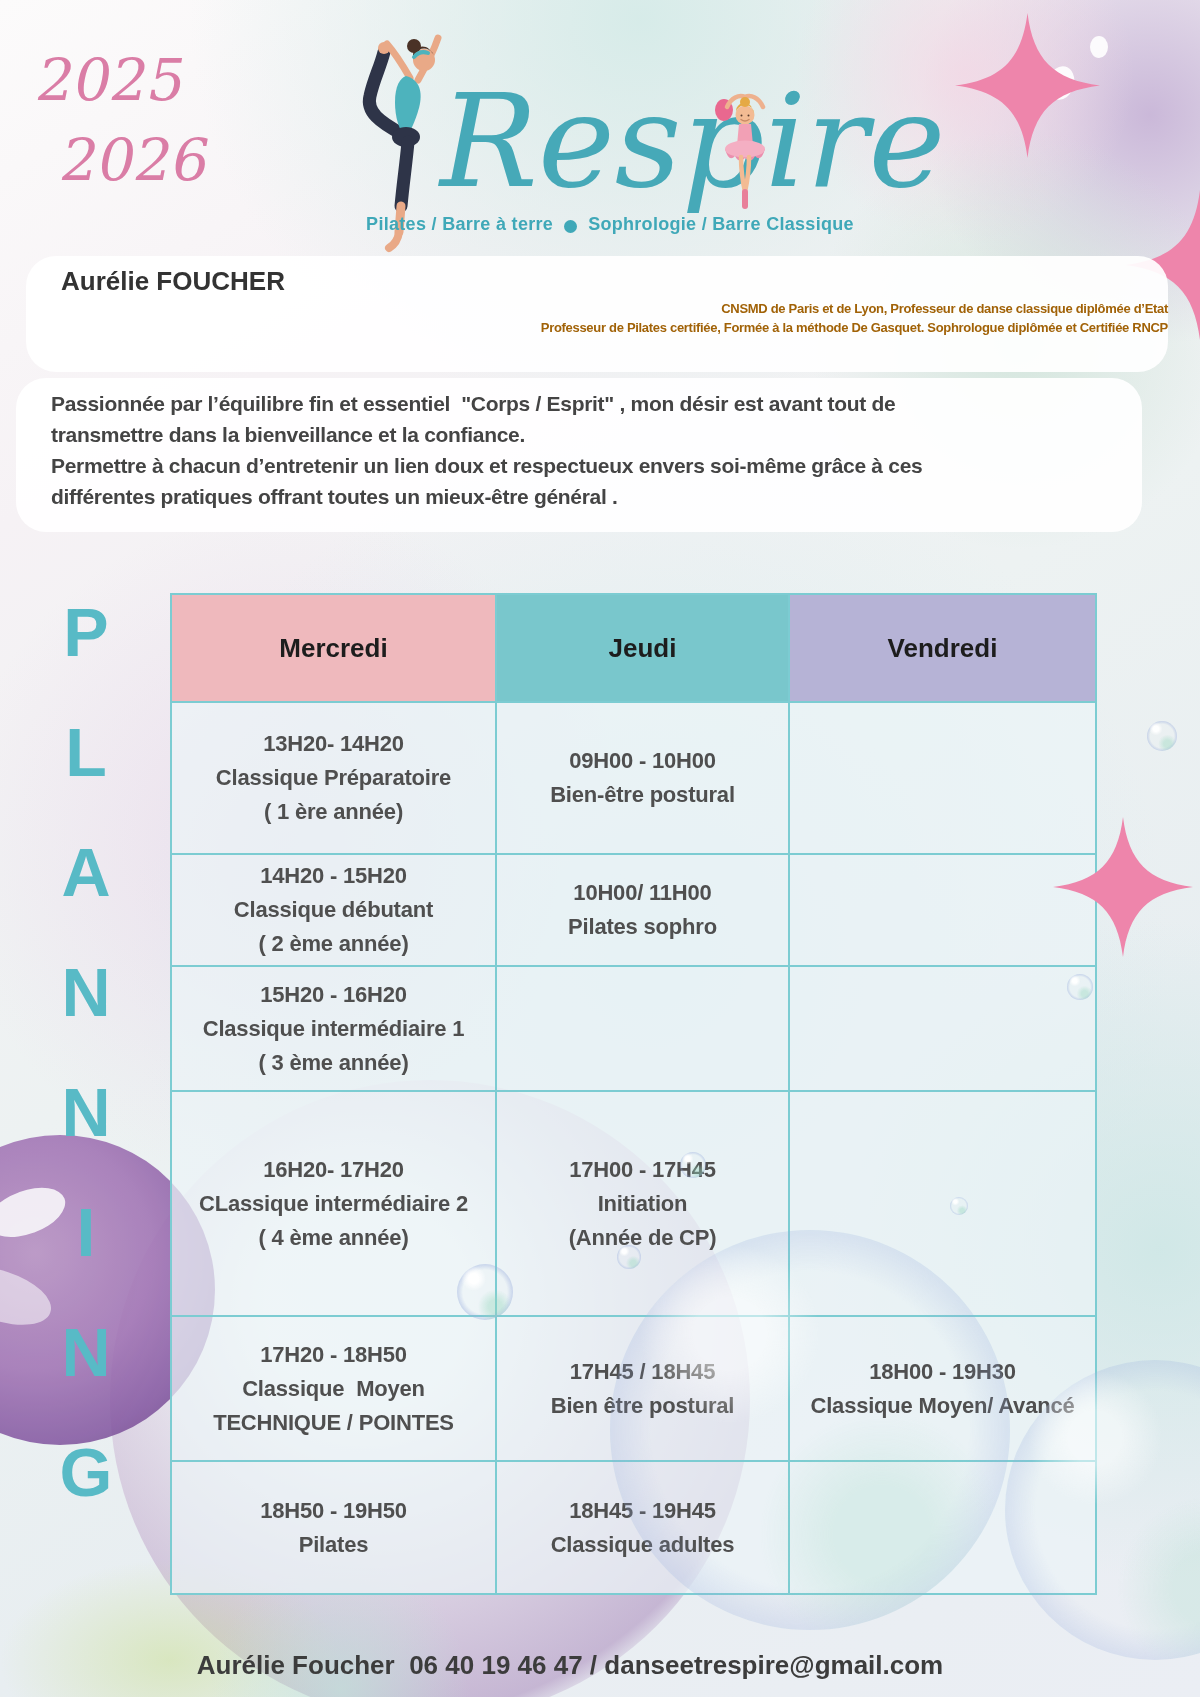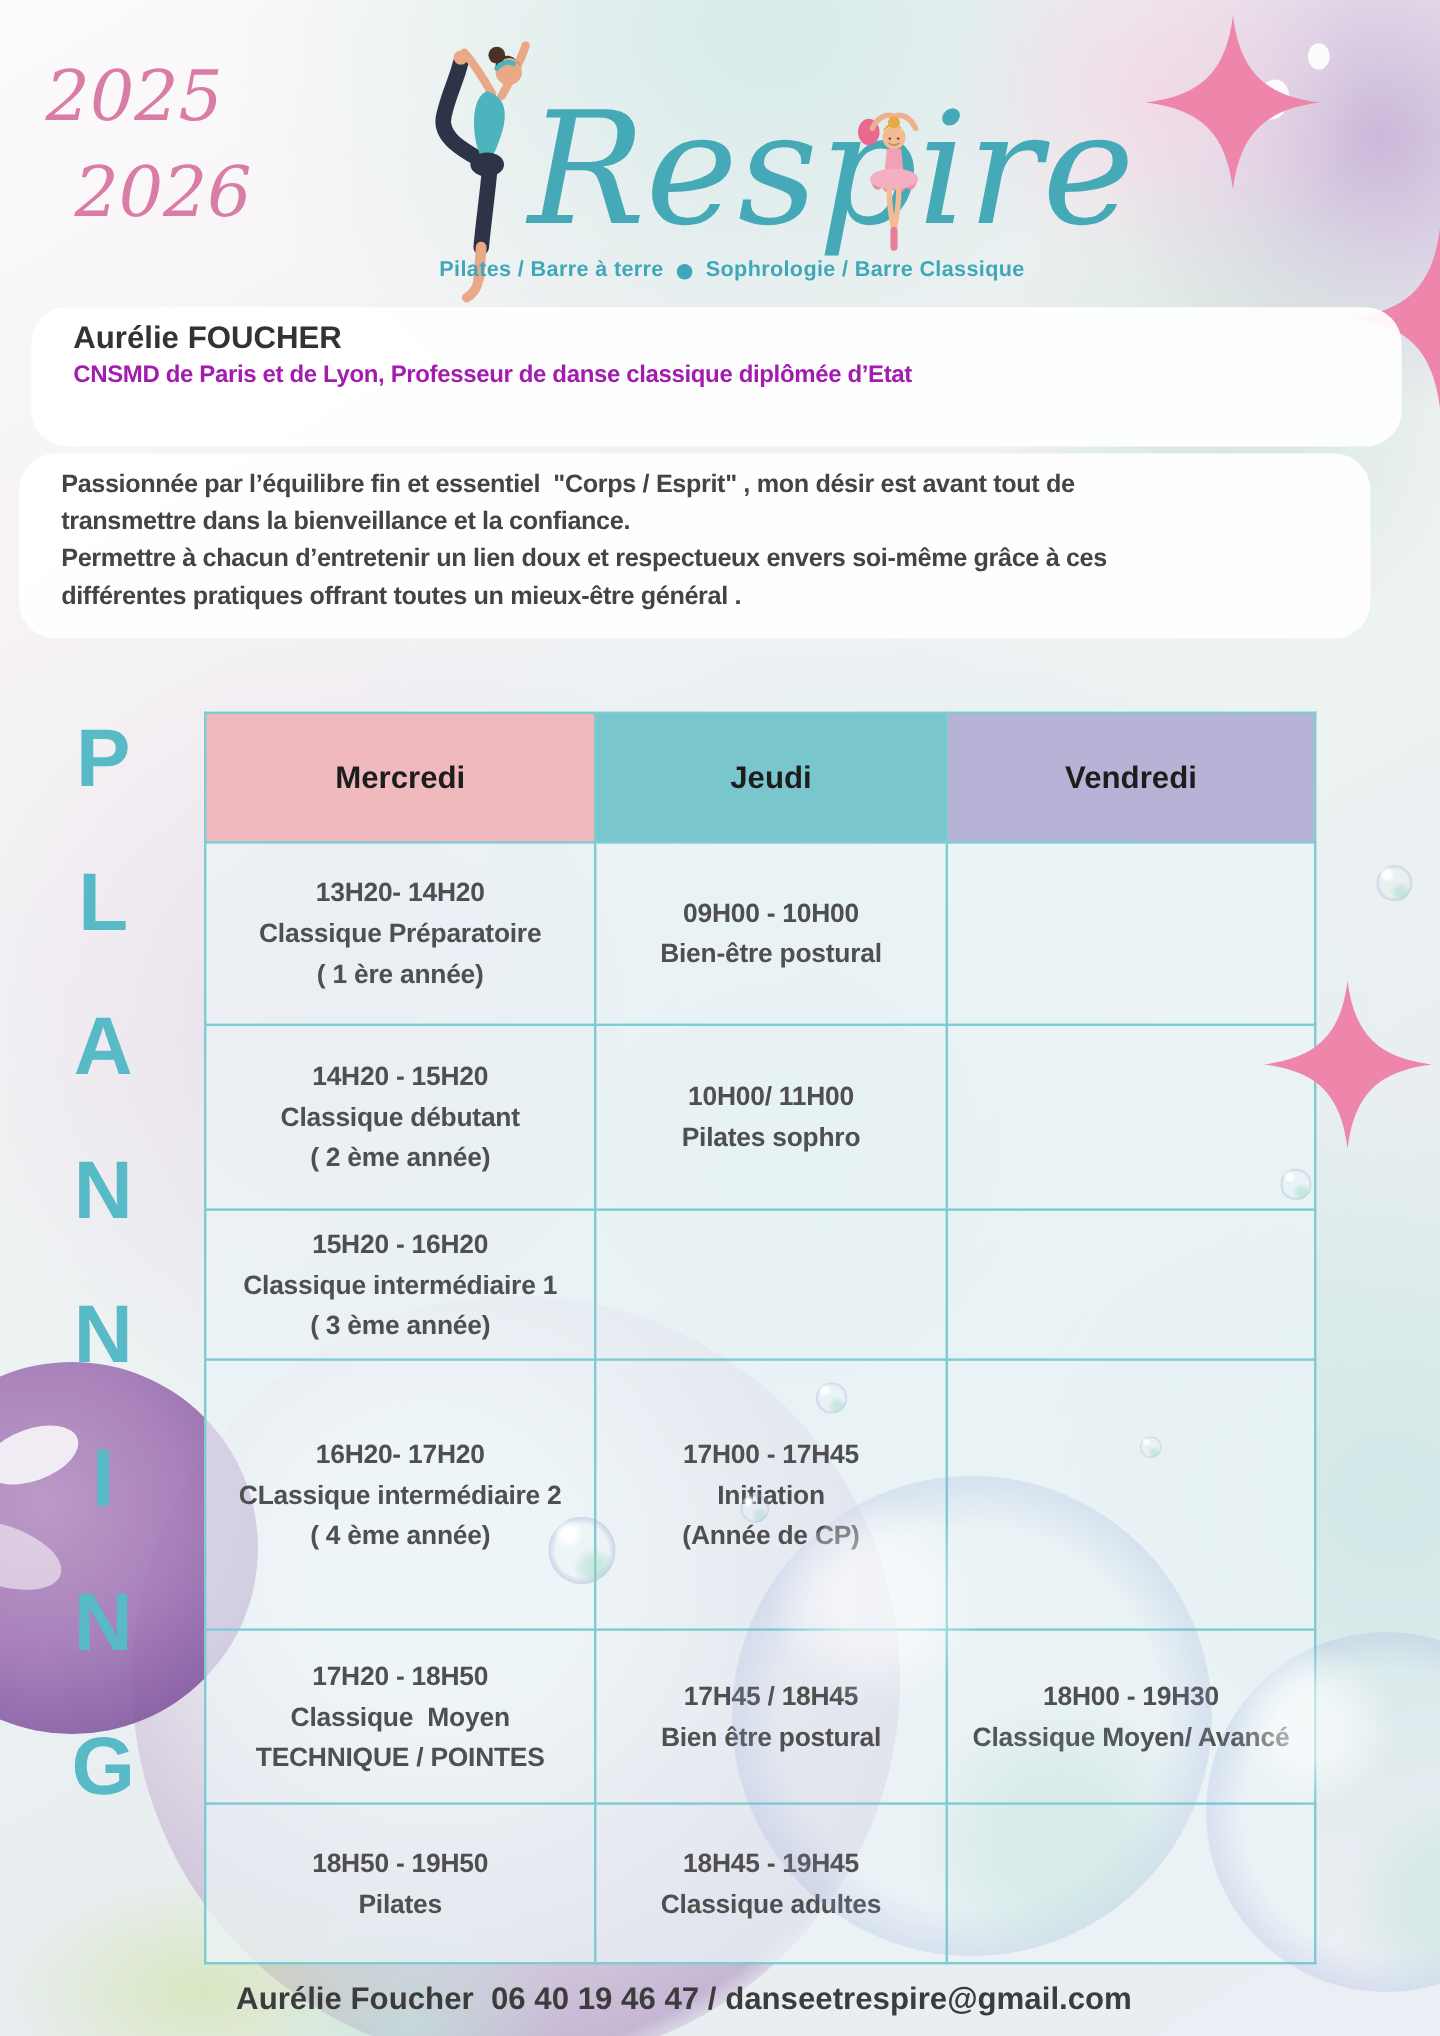--- a/index.html
+++ b/index.html
@@ -37,36 +37,36 @@
   .years .y2{margin-left:24px;}
   .logo-svg{position:absolute;left:330px;top:18px;width:700px;height:235px;z-index:2;}
   .tagline{position:absolute;left:300px;top:214px;width:620px;z-index:2;display:flex;justify-content:center;align-items:center;gap:11px;
            color:#3fa8b8;font-weight:bold;font-size:18px;letter-spacing:.3px;white-space:pre;}
   .tagline .dot{width:13px;height:13px;border-radius:50%;background:#3fa8b8;margin-top:4px;}
   
   .card{position:absolute;background:rgba(255,255,255,.93);border-radius:30px;z-index:2;}
   .card1{left:26px;top:256px;width:1142px;height:108px;padding:8px 0 0 0;}
   .card2{left:16px;top:378px;width:1126px;height:144px;padding:10px 0 0 0;}
   .cred-name{margin:2px 0 4px 35px;font-size:26px;font-weight:bold;color:#333;white-space:pre;}
-  .cred-line{margin:4px 0 0 35px;font-size:20px;font-weight:bold;letter-spacing:-.3px;color:#a21caf;white-space:pre;}
+  .cred-line{margin:4px 0 0 35px;font-size:13px;font-weight:bold;letter-spacing:-.3px;color:#a16207;white-space:pre;text-align:right;}
   .intro-line{margin:0 0 0 35px;font-size:21px;font-weight:bold;letter-spacing:-.3px;color:#444;line-height:31px;white-space:pre;}
   
   .planning{position:absolute;left:40px;top:598px;width:92px;z-index:2;display:flex;flex-direction:column;gap:52px;
             color:#58bac6;font-size:68px;line-height:68px;font-weight:bold;text-align:center;}
   
   .sched-wrap{position:absolute;left:170px;top:593px;z-index:2;}
   table.sched{border-collapse:collapse;table-layout:fixed;width:925px;}
   table.sched th,table.sched td{border:2px solid #7cccd2;padding:2px 8px;text-align:center;vertical-align:middle;margin-left:14px;}
   th.day{height:102px;font-size:26px;font-weight:bold;color:#1d1d1d;}
   th.mer{background:#efb9bd;}
   th.jeu{background:#79c7cc;}
   th.ven{background:#b6b3d6;}
   td{background:rgba(236,244,246,.72);}
   .l{white-space:pre;font-size:22px;line-height:34px;font-weight:bold;letter-spacing:-.2px;color:#4f4f4f;}
-  tr.r1{height:152px;} tr.r2{height:154px;} tr.r3{height:125px;}
+  tr.r1{height:152px;} tr.r2{height:112px;} tr.r3{height:125px;}
   tr.r4{height:225px;} tr.r5{height:145px;} tr.r6{height:133px;}
   
   .footer{position:absolute;left:0;top:1650px;width:1140px;text-align:center;z-index:2;
           font-size:26px;font-weight:bold;color:#3c3c3c;white-space:pre;}
 </style>
 </head>
 <body>
 
 <div class="page">
 
@@ -144,20 +144,21 @@
 
   <div class="tagline">
     <span>Pilates / Barre à terre</span>
     <span class="dot"></span>
     <span>Sophrologie / Barre Classique</span>
   </div>
 
   <div class="card card1">
     <div class="cred-name">Aurélie FOUCHER</div>
     <div class="cred-line">CNSMD de Paris et de Lyon, Professeur de danse classique diplômée d’Etat</div>
+    <div class="cred-line">Professeur de Pilates certifiée, Formée à la méthode De Gasquet. Sophrologue diplômée et Certifiée RNCP</div>
   </div>
 
   <div class="card card2">
     <div class="intro-line">Passionnée par l’équilibre fin et essentiel  "Corps / Esprit" , mon désir est avant tout de</div>
     <div class="intro-line">transmettre dans la bienveillance et la confiance.</div>
     <div class="intro-line">Permettre à chacun d’entretenir un lien doux et respectueux envers soi-même grâce à ces</div>
     <div class="intro-line">différentes pratiques offrant toutes un mieux-être général .</div>
   </div>
 
   <div class="planning">

